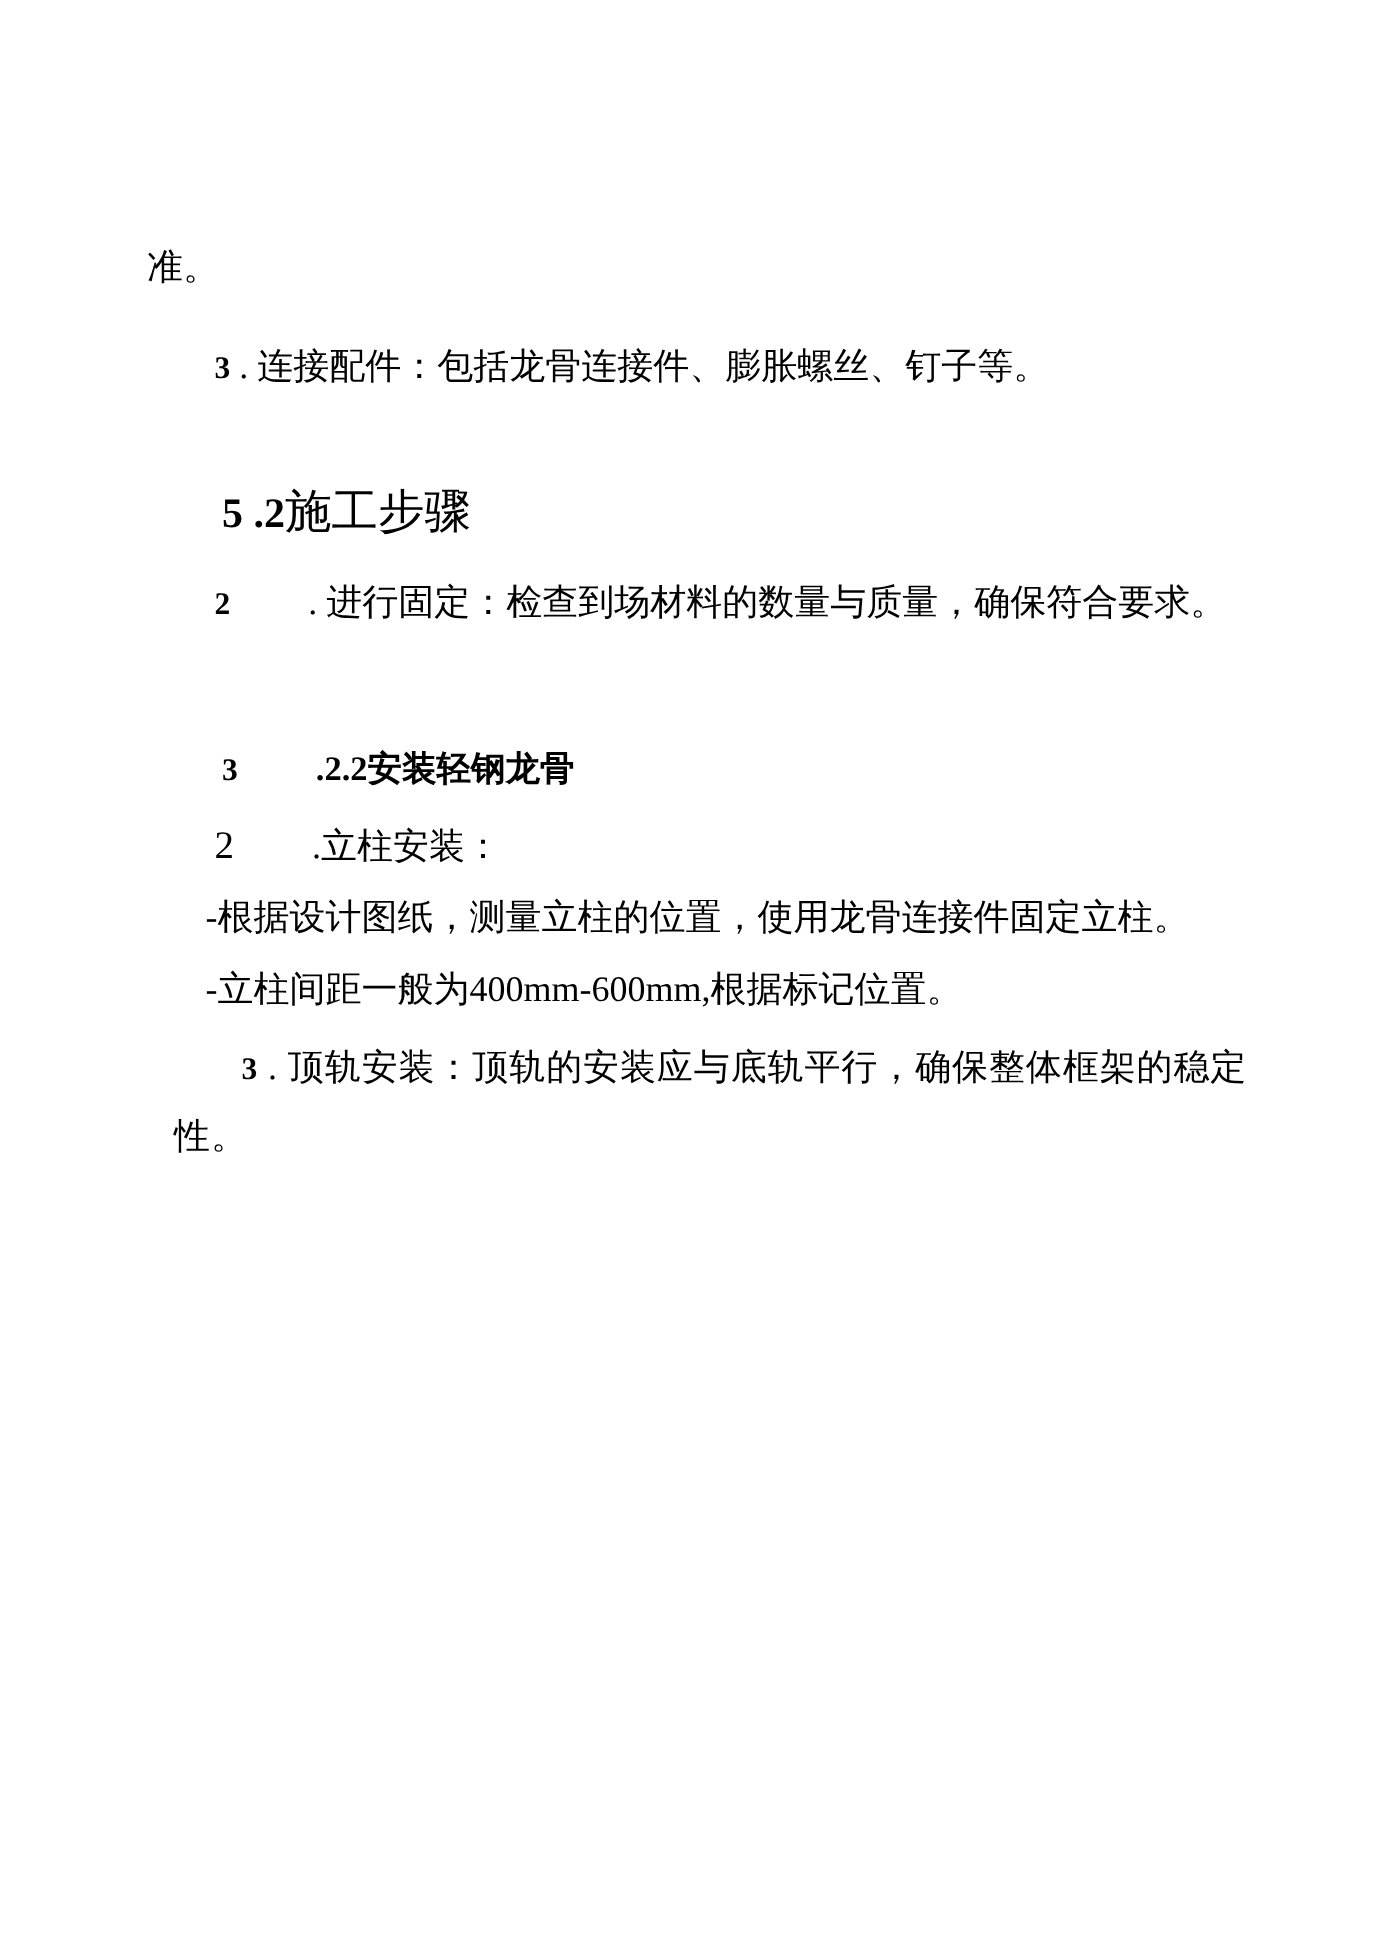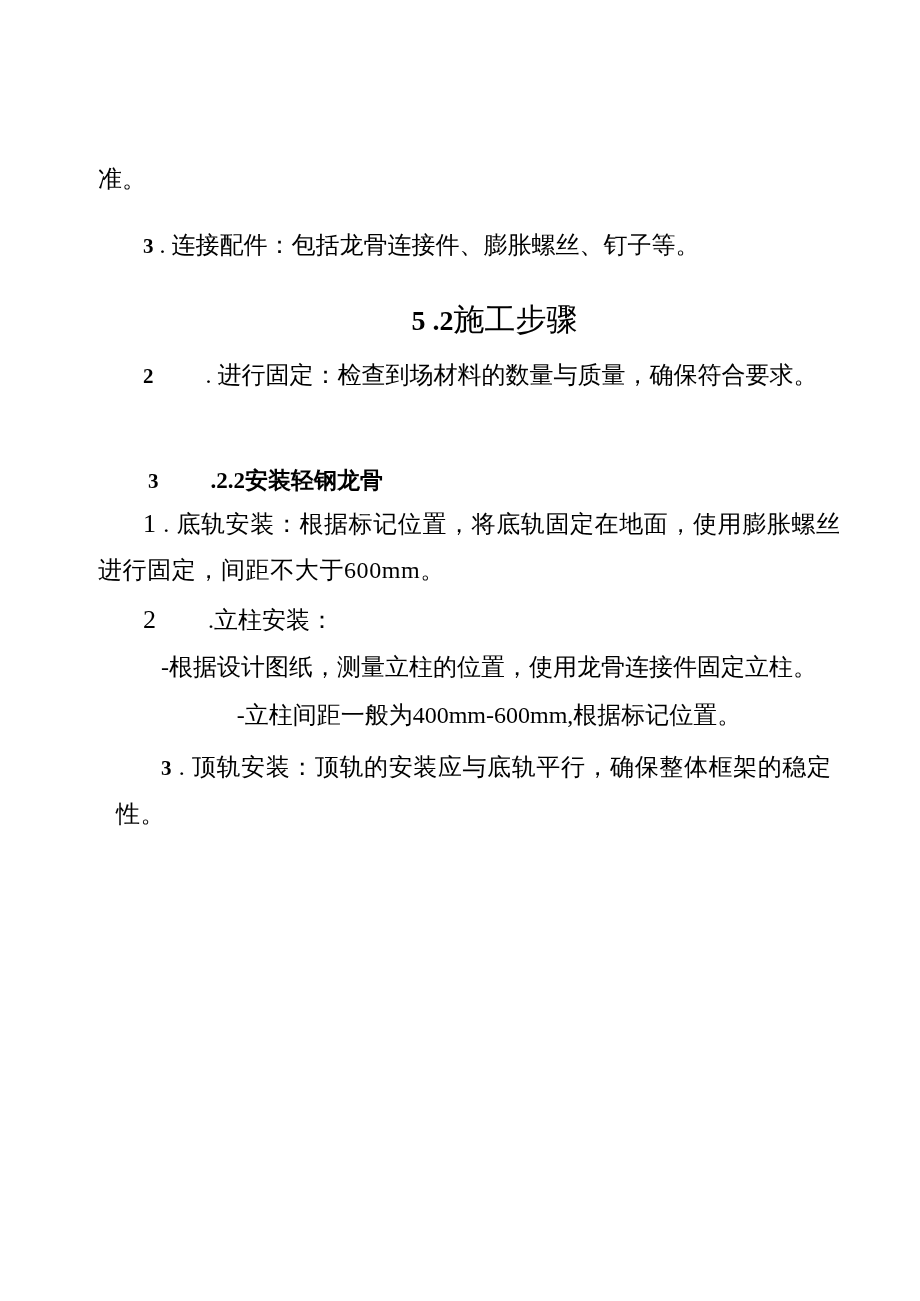--- a/index.html
+++ b/index.html
@@ -37,49 +37,47 @@
     font-weight: normal;
     font-size: 26px;
   }
   .tab {
     display: inline-block;
     width: 52px;
   }
   .dash-line {
     padding-left: 39px;
     text-indent: 0;
-    text-align: center;
   }
   .heading-main {
-    margin: 26px 0 0 0;
+    margin: 42px 0 0 0;
     font-size: 31px;
     font-weight: normal;
-    line-height: 50px;
+    line-height: 61px;
     text-indent: 50px;
-    text-align: center;
   }
   .heading-main .hnum {
     font-weight: bold;
     font-size: 28px;
   }
   .heading-sub {
     margin: 60px 0 0 0;
     font-size: 24px;
     font-weight: bold;
     line-height: 36px;
     text-indent: 50px;
   }
   .heading-sub .hnum {
     font-size: 22px;
   }
   .heading-sub2 {
     margin: 64px 0 0 0;
     font-size: 23px;
     font-weight: bold;
-    line-height: 36px;
+    line-height: 48px;
     text-indent: 50px;
   }
   .heading-sub2 .hnum {
     font-size: 21px;
   }
   .mt-b2 { margin-top: 20px; }
   .mt-b3 { margin-top: 8px; }
   .mt-b6 { margin-top: 2px; }
   .mt-b7 { margin-top: 6px; }
   .mt-b9 { margin-top: 2px; }
@@ -99,21 +97,20 @@
 
 
   <p class="para heading-main"><span class="hnum">5 .2</span><span>施工步骤</span></p>
 
 
 
   <p class="para indent mt-b7"><span class="num-b">2</span><span class="tab"></span><span>. 进行固定：检查到场材料的数量与质量，确保符合要求。</span></p>
 
   <p class="para heading-sub2"><span class="hnum">3</span><span class="tab"></span><span>.2.2安装轻钢龙骨</span></p>
 
-  <p class="para indent two-line mt-b9"><span class="num-r">1</span><span> . 底轨安装：根据标记位置，将底轨固定在地面，使用膨胀螺丝</span><br><span>进行固定，间距不大于600mm。</span></p>
 
   <p class="para indent mt-b10"><span class="num-r">2</span><span class="tab"></span><span>.立柱安装：</span></p>
 
   <p class="para dash-line mt-b11"><span>-根据设计图纸，测量立柱的位置，使用龙骨连接件固定立柱。</span></p>
 
   <p class="para dash-line mt-b12"><span>-立柱间距一般为400mm-600mm,根据标记位置。</span></p>
 
   <p class="para indent two-line mt-b13"><span class="num-b">3</span><span> . 顶轨安装：顶轨的安装应与底轨平行，确保整体框架的稳定</span><br><span>性。</span></p>
 
 </div>

